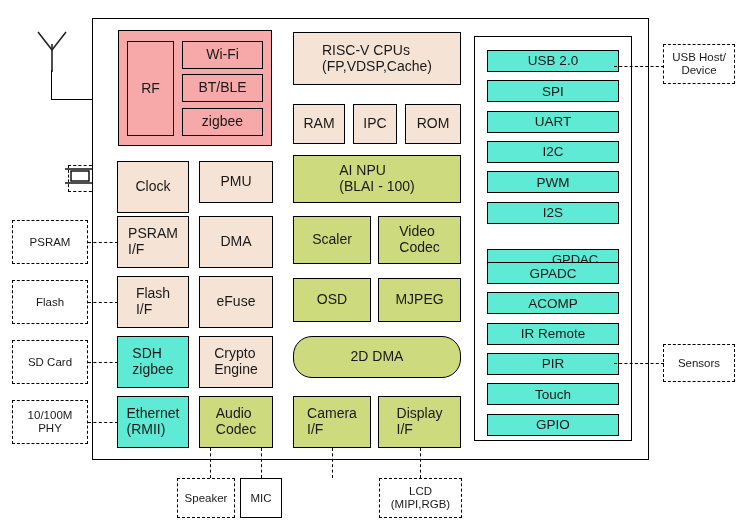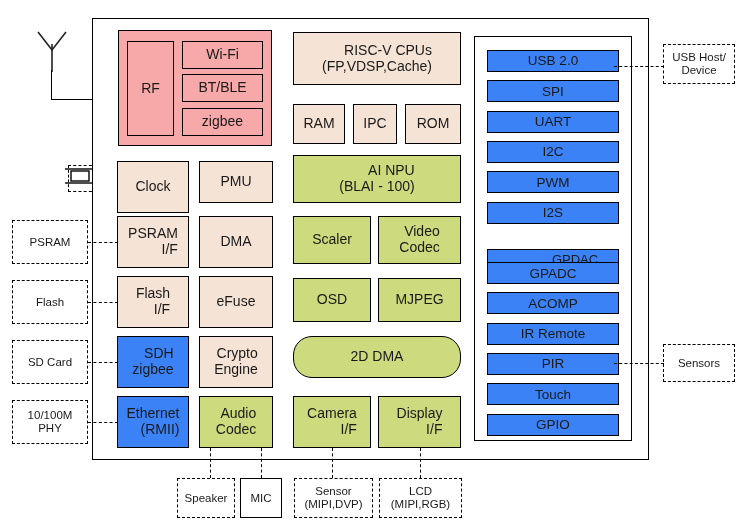--- a/index.html
+++ b/index.html
@@ -12,21 +12,21 @@
   #root{position:relative;width:743px;height:523px;}
 
   
   .blk{
     position:absolute;
     box-sizing:border-box;
     border:1px solid #000;
     display:flex;
     align-items:center;
     justify-content:center;
-    text-align:right;
+    text-align:left;
     font-size:14px;
     color:#1a1a1a;
     line-height:1.12;
     white-space:pre-line;
   }
   .grp{
     position:absolute;
     box-sizing:border-box;
     border:1px solid #000;
     background:transparent;
@@ -49,21 +49,21 @@
     background:#fff;
     color:#1a1a1a;
   }
   .ext.solid{border-style:solid;}
 
   
   .c-pink   {background:#f7a8a8;}
   .c-pinkbox{background:#f7a8a8;}
   .c-beige  {background:#f5e3d5;}
   .c-green  {background:#cdda7d;}
-  .c-purple {background:#3b82f6;}
+  .c-purple {background:#5eead4;}
 
   
   .ln{position:absolute;background:#000;}
   .hline{height:1px;}
   .vline{width:1px;}
   .dash-h{
     position:absolute;height:0;border-top:1px dashed #000;
   }
   .dash-v{
     position:absolute;width:0;border-left:1px dashed #000;
@@ -171,22 +171,20 @@
 
   <div class="ext" style="left:663px;top:44px;width:72px;height:40px;">USB Host/
 Device</div>
   <div class="ext" style="left:663px;top:344px;width:72px;height:38px;">Sensors</div>
 
   <div class="dash-h" style="left:614px;top:66px;width:50px;"></div>
   <div class="dash-h" style="left:614px;top:363px;width:50px;"></div>
 
   <div class="ext" style="left:177px;top:478px;width:58px;height:40px;">Speaker</div>
   <div class="ext solid" style="left:240px;top:478px;width:42px;height:40px;">MIC</div>
-  <div class="ext" style="left:294px;top:478px;width:79px;height:40px;">Sensor
-(MIPI,DVP)</div>
   <div class="ext" style="left:379px;top:478px;width:83px;height:40px;">LCD
 (MIPI,RGB)</div>
 
   <div class="dash-v" style="left:210px;top:448px;height:30px;"></div>
   <div class="dash-v" style="left:261px;top:448px;height:30px;"></div>
   <div class="dash-v" style="left:332px;top:448px;height:30px;"></div>
   <div class="dash-v" style="left:420px;top:448px;height:30px;"></div>
 
 </div>
 

